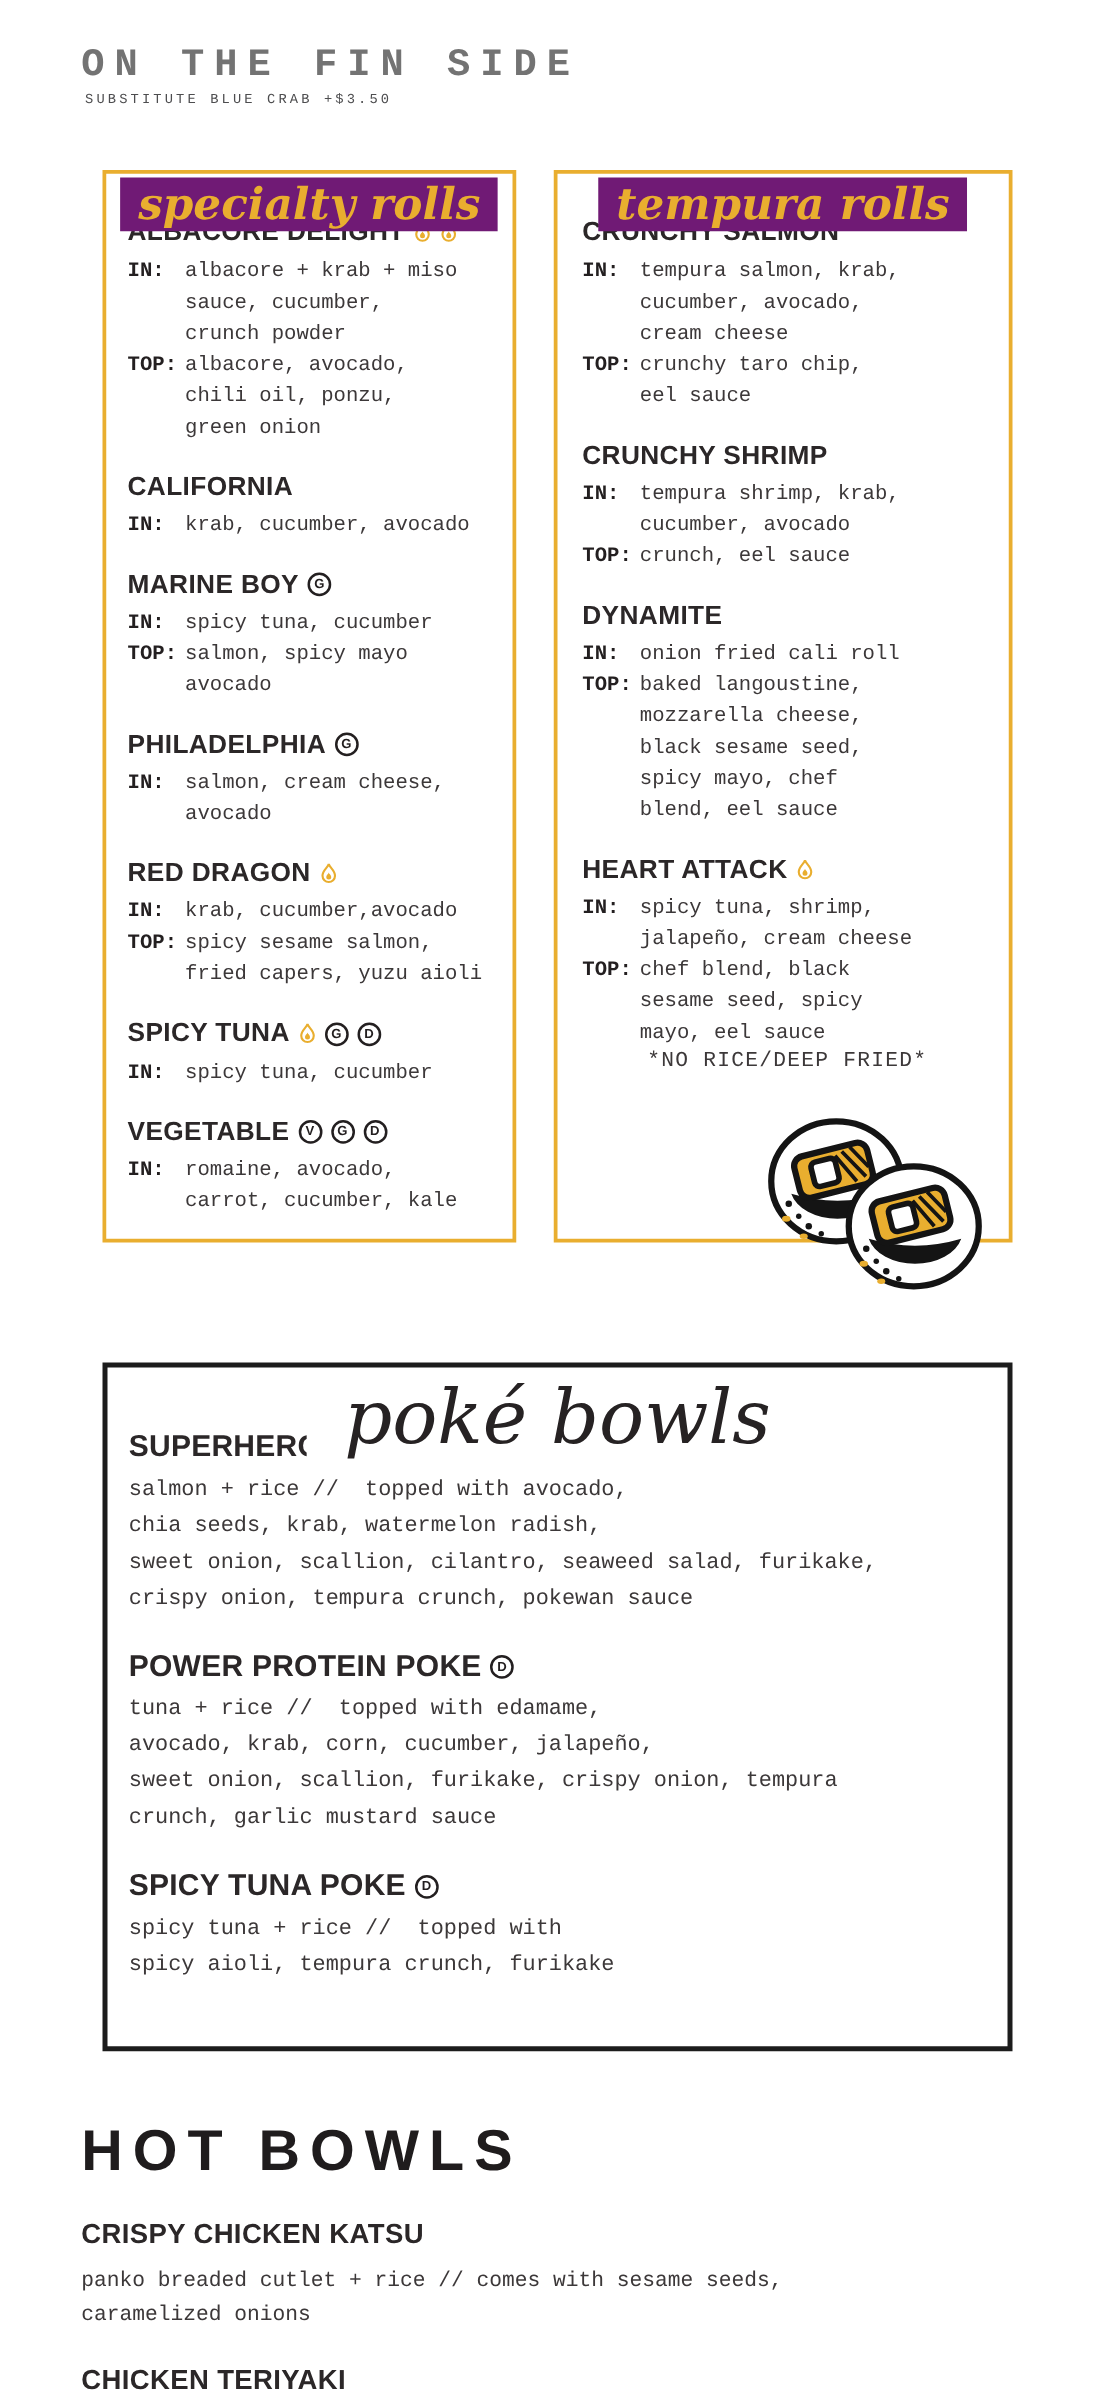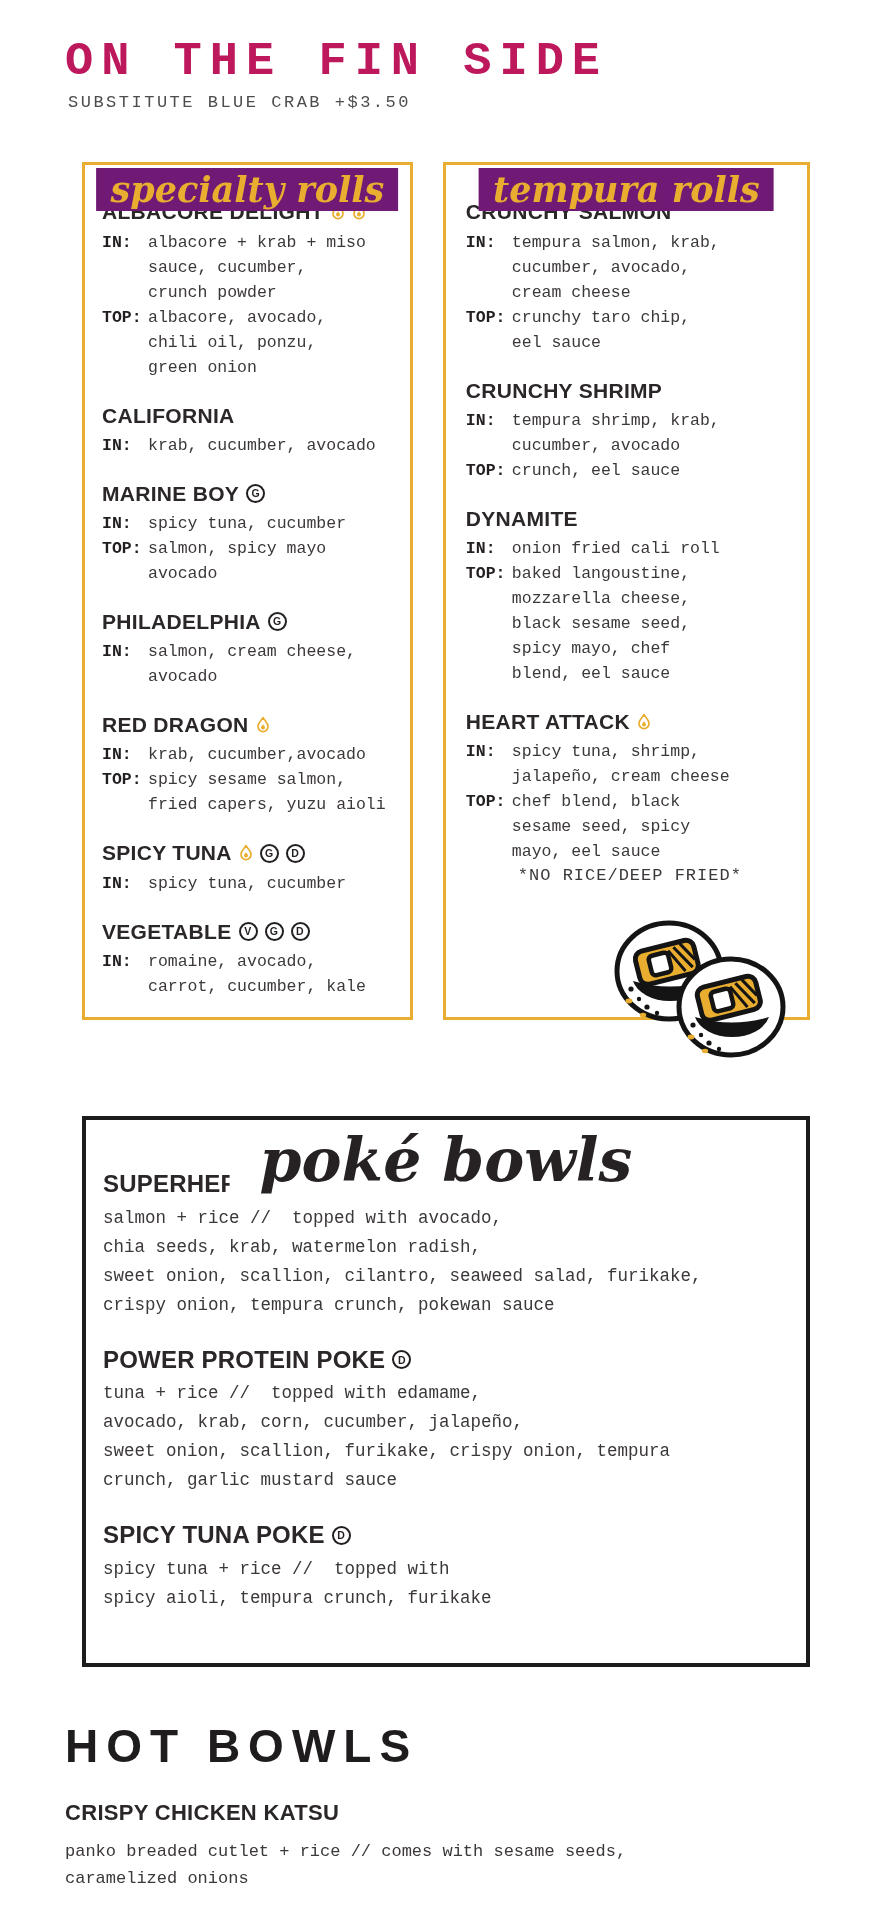--- a/index.html
+++ b/index.html
@@ -14,27 +14,27 @@
     box-sizing:border-box;
     background:#fff;
     padding:36px 70px 40px 65px;
     font-family:"Liberation Mono",monospace;
     color:var(--ink);
     overflow:hidden;
   }
   .main-title{
     margin:0;
     font-family:"Liberation Mono",monospace;
-    font-weight:700;font-size:47px;line-height:1.1;
-    letter-spacing:8px;color:#be185d;
+    font-weight:700;font-size:31px;line-height:1.1;
+    letter-spacing:8px;color:#737373;
   }
   .subtitle{
     margin:3px 0 0 3px;
     font-family:"Liberation Mono",monospace;
-    font-size:17px;line-height:1.4;letter-spacing:2.5px;
+    font-size:11px;line-height:1.4;letter-spacing:2.5px;
     color:#4D4D4F;
   }
 
   
   .columns{display:flex;gap:30px;margin:48px 0 0 17px;}
   .framed{position:relative;box-sizing:border-box;}
   .gold-frame{border:3px solid var(--gold);}
   .dark-frame{border:4px solid #1C1C1C;}
   .col-specialty{width:353px;min-height:825px;padding:34px 12px 18px 17px;}
   .col-tempura{width:392px;min-height:825px;padding:34px 10px 18px 20px;}
@@ -73,21 +73,21 @@
   .flame{display:inline-flex;flex:none;align-items:center;}
 
   
   .poke-box{
     margin:96px 0 0 17px;width:728px;min-height:408px;
     padding:50px 20px 24px 17px;
   }
   .poke-title{
     position:absolute;top:-46px;left:50%;transform:translateX(-50%);
     background:#fff;padding:0 30px;white-space:nowrap;
-    font-family:"DejaVu Serif",serif;font-style:italic;font-weight:700;
+    font-family:"DejaVu Serif",serif;font-style:italic;font-weight:400;
     font-size:60px;line-height:1.2;color:#262223;
   }
   .poke-box .item{margin-bottom:26px;}
   .poke-box .item-name{font-size:24px;letter-spacing:.2px;}
   .desc{white-space:pre-wrap;font-family:"Liberation Mono",monospace;color:var(--body-ink);}
   .poke-box .desc{font-size:17.5px;line-height:29px;}
 
   
   .hot{margin-top:54px;}
   .hot-title{

